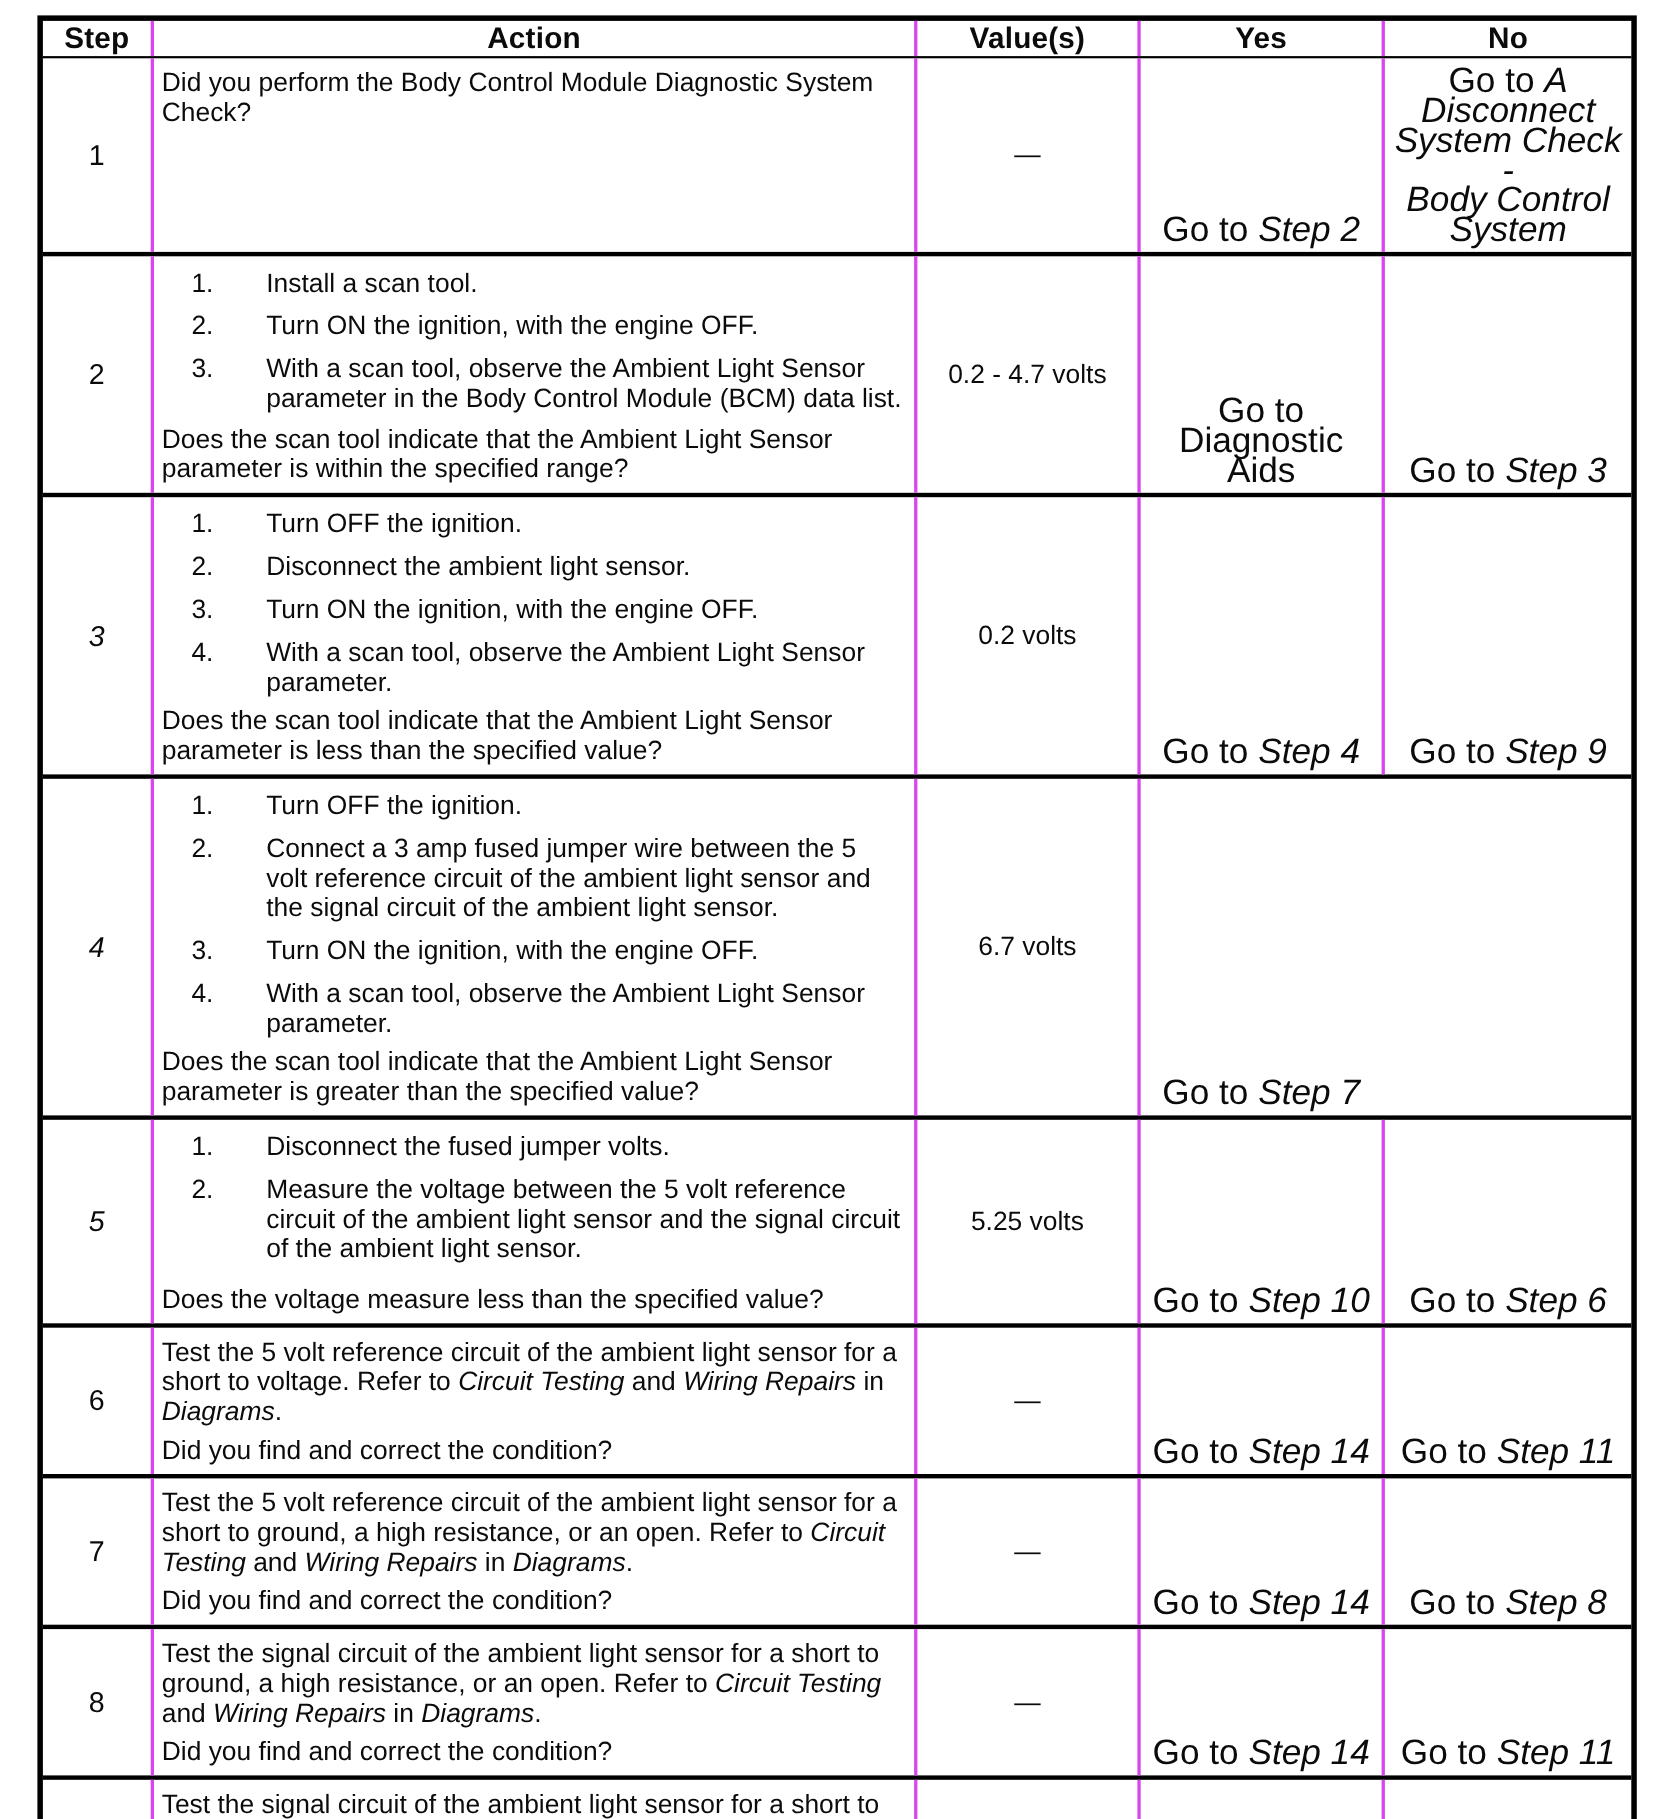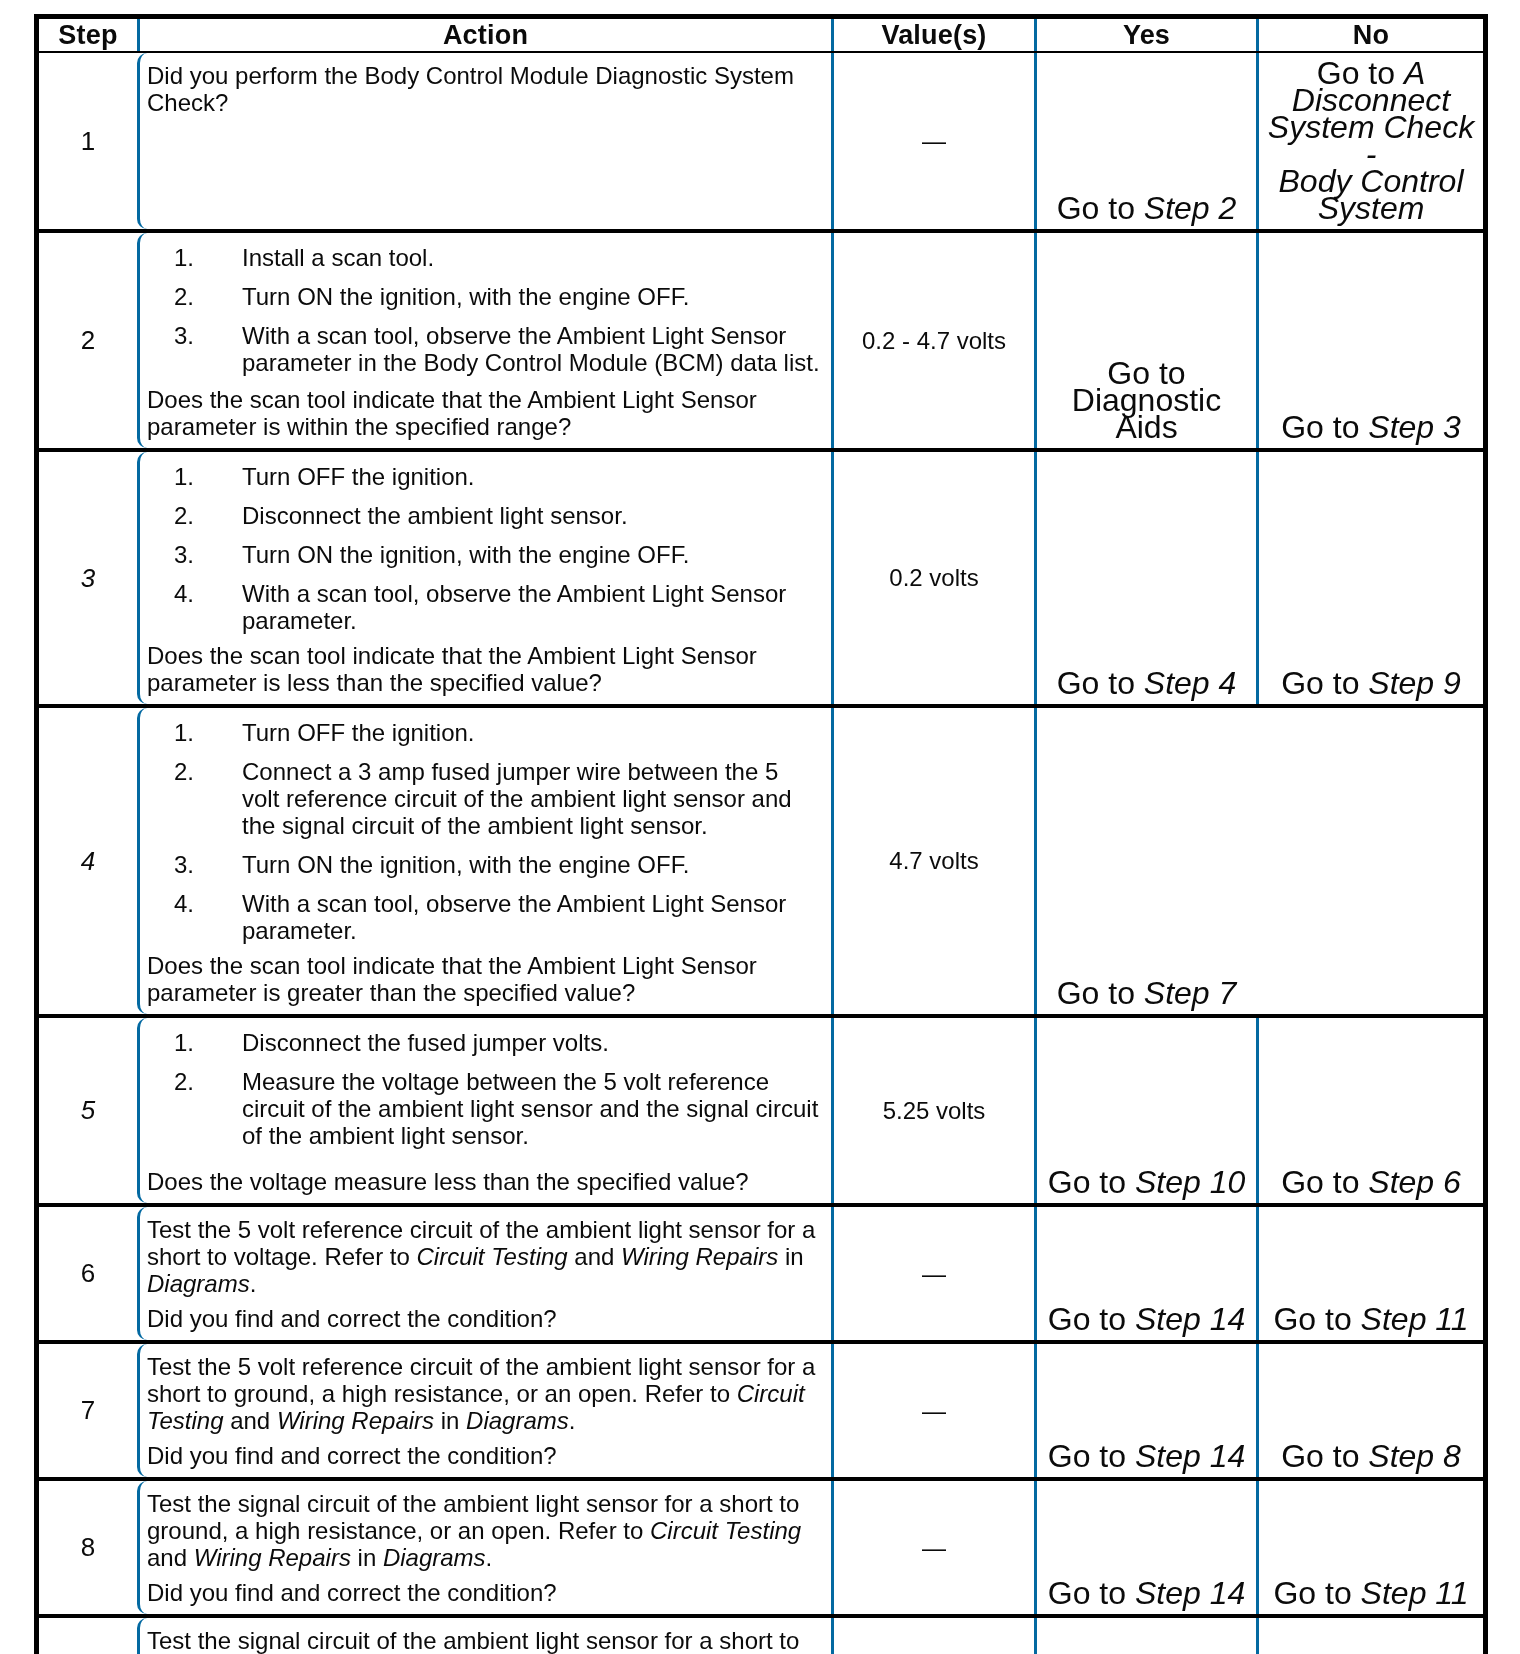--- a/index.html
+++ b/index.html
@@ -6,38 +6,38 @@
   body{
     width:1520px;height:1654px;background:#ffffff;position:relative;
     font-family:"Liberation Sans", sans-serif;color:#0b0b0b;
     -webkit-font-smoothing:antialiased;
   }
   .sheet{position:absolute;left:34px;top:14px;width:1454px;}
   .tbl{border:5px solid #000;box-sizing:border-box;width:100%;background:#fff;}
   .row{display:grid;grid-template-columns:98px 694px 203px 222px 1fr;}
   .row + .row{border-top:4px solid #000;}
   .row.header{border-bottom:2px solid #000;}
-  .cell{border-left:3px solid #0369a1;box-sizing:border-box;min-width:0;}
+  .cell{border-left:3px solid #d946ef;box-sizing:border-box;min-width:0;}
   .cell:first-child{border-left:none;}
   .th{display:flex;align-items:center;justify-content:center;
       font-weight:bold;font-size:27px;height:32px;letter-spacing:0.2px;}
   
   #rows .row:nth-child(1){min-height:140px;}
   #rows .row:nth-child(2){min-height:215px;}
   #rows .row:nth-child(3){min-height:227px;}
   #rows .row:nth-child(4){min-height:283px;}
   #rows .row:nth-child(5){min-height:185px;}
   #rows .row:nth-child(6){min-height:127px;}
   #rows .row:nth-child(7){min-height:126px;}
   #rows .row:nth-child(8){min-height:129px;}
   #rows .row:nth-child(9){min-height:127px;}
 
   .c-step{display:flex;align-items:center;justify-content:center;font-size:26px;}
   .c-action{display:flex;flex-direction:column;justify-content:space-between;
-            padding:9px 10px 8px 7px;font-size:24px;line-height:27px;border-radius:10px;}
+            padding:9px 10px 8px 7px;font-size:24px;line-height:27px;}
   .num-list{margin-top:2px;}
   .num-item{display:flex;padding-left:27px;margin-bottom:12px;}
   .num-item:last-child{margin-bottom:0;}
   .num{flex:none;width:36px;}
   .num-text{flex:1;margin-left:32px;}
   .para{margin-top:8px;}
   .para:first-child{margin-top:0;}
   .c-value{display:flex;align-items:center;justify-content:center;text-align:center;
            font-size:24px;padding:4px 6px;}
   .c-yn{display:flex;flex-direction:column;justify-content:flex-end;align-items:center;
@@ -156,21 +156,21 @@
                 <div class="num-text"><span>Turn ON the ignition, with the engine OFF.</span></div>
               </div>
               <div class="num-item">
                 <div class="num">4.</div>
                 <div class="num-text"><span>With a scan tool, observe the Ambient Light Sensor parameter.</span></div>
               </div>
             </div>
             <div class="para"><span>Does the scan tool indicate that the Ambient Light Sensor parameter is greater than the specified value?</span></div>
           </div>
           <div class="cell c-value">
-            <div>4.7 volts</div>
+            <div>6.7 volts</div>
           </div>
           <div class="cell c-yn">
             <div><span>Go to </span><span class="it">Step 7</span></div>
           </div>
         </div><div class="row">
           <div class="cell c-step">
             <div class="it">5</div>
           </div>
           <div class="cell c-action">
             <div class="num-list">

